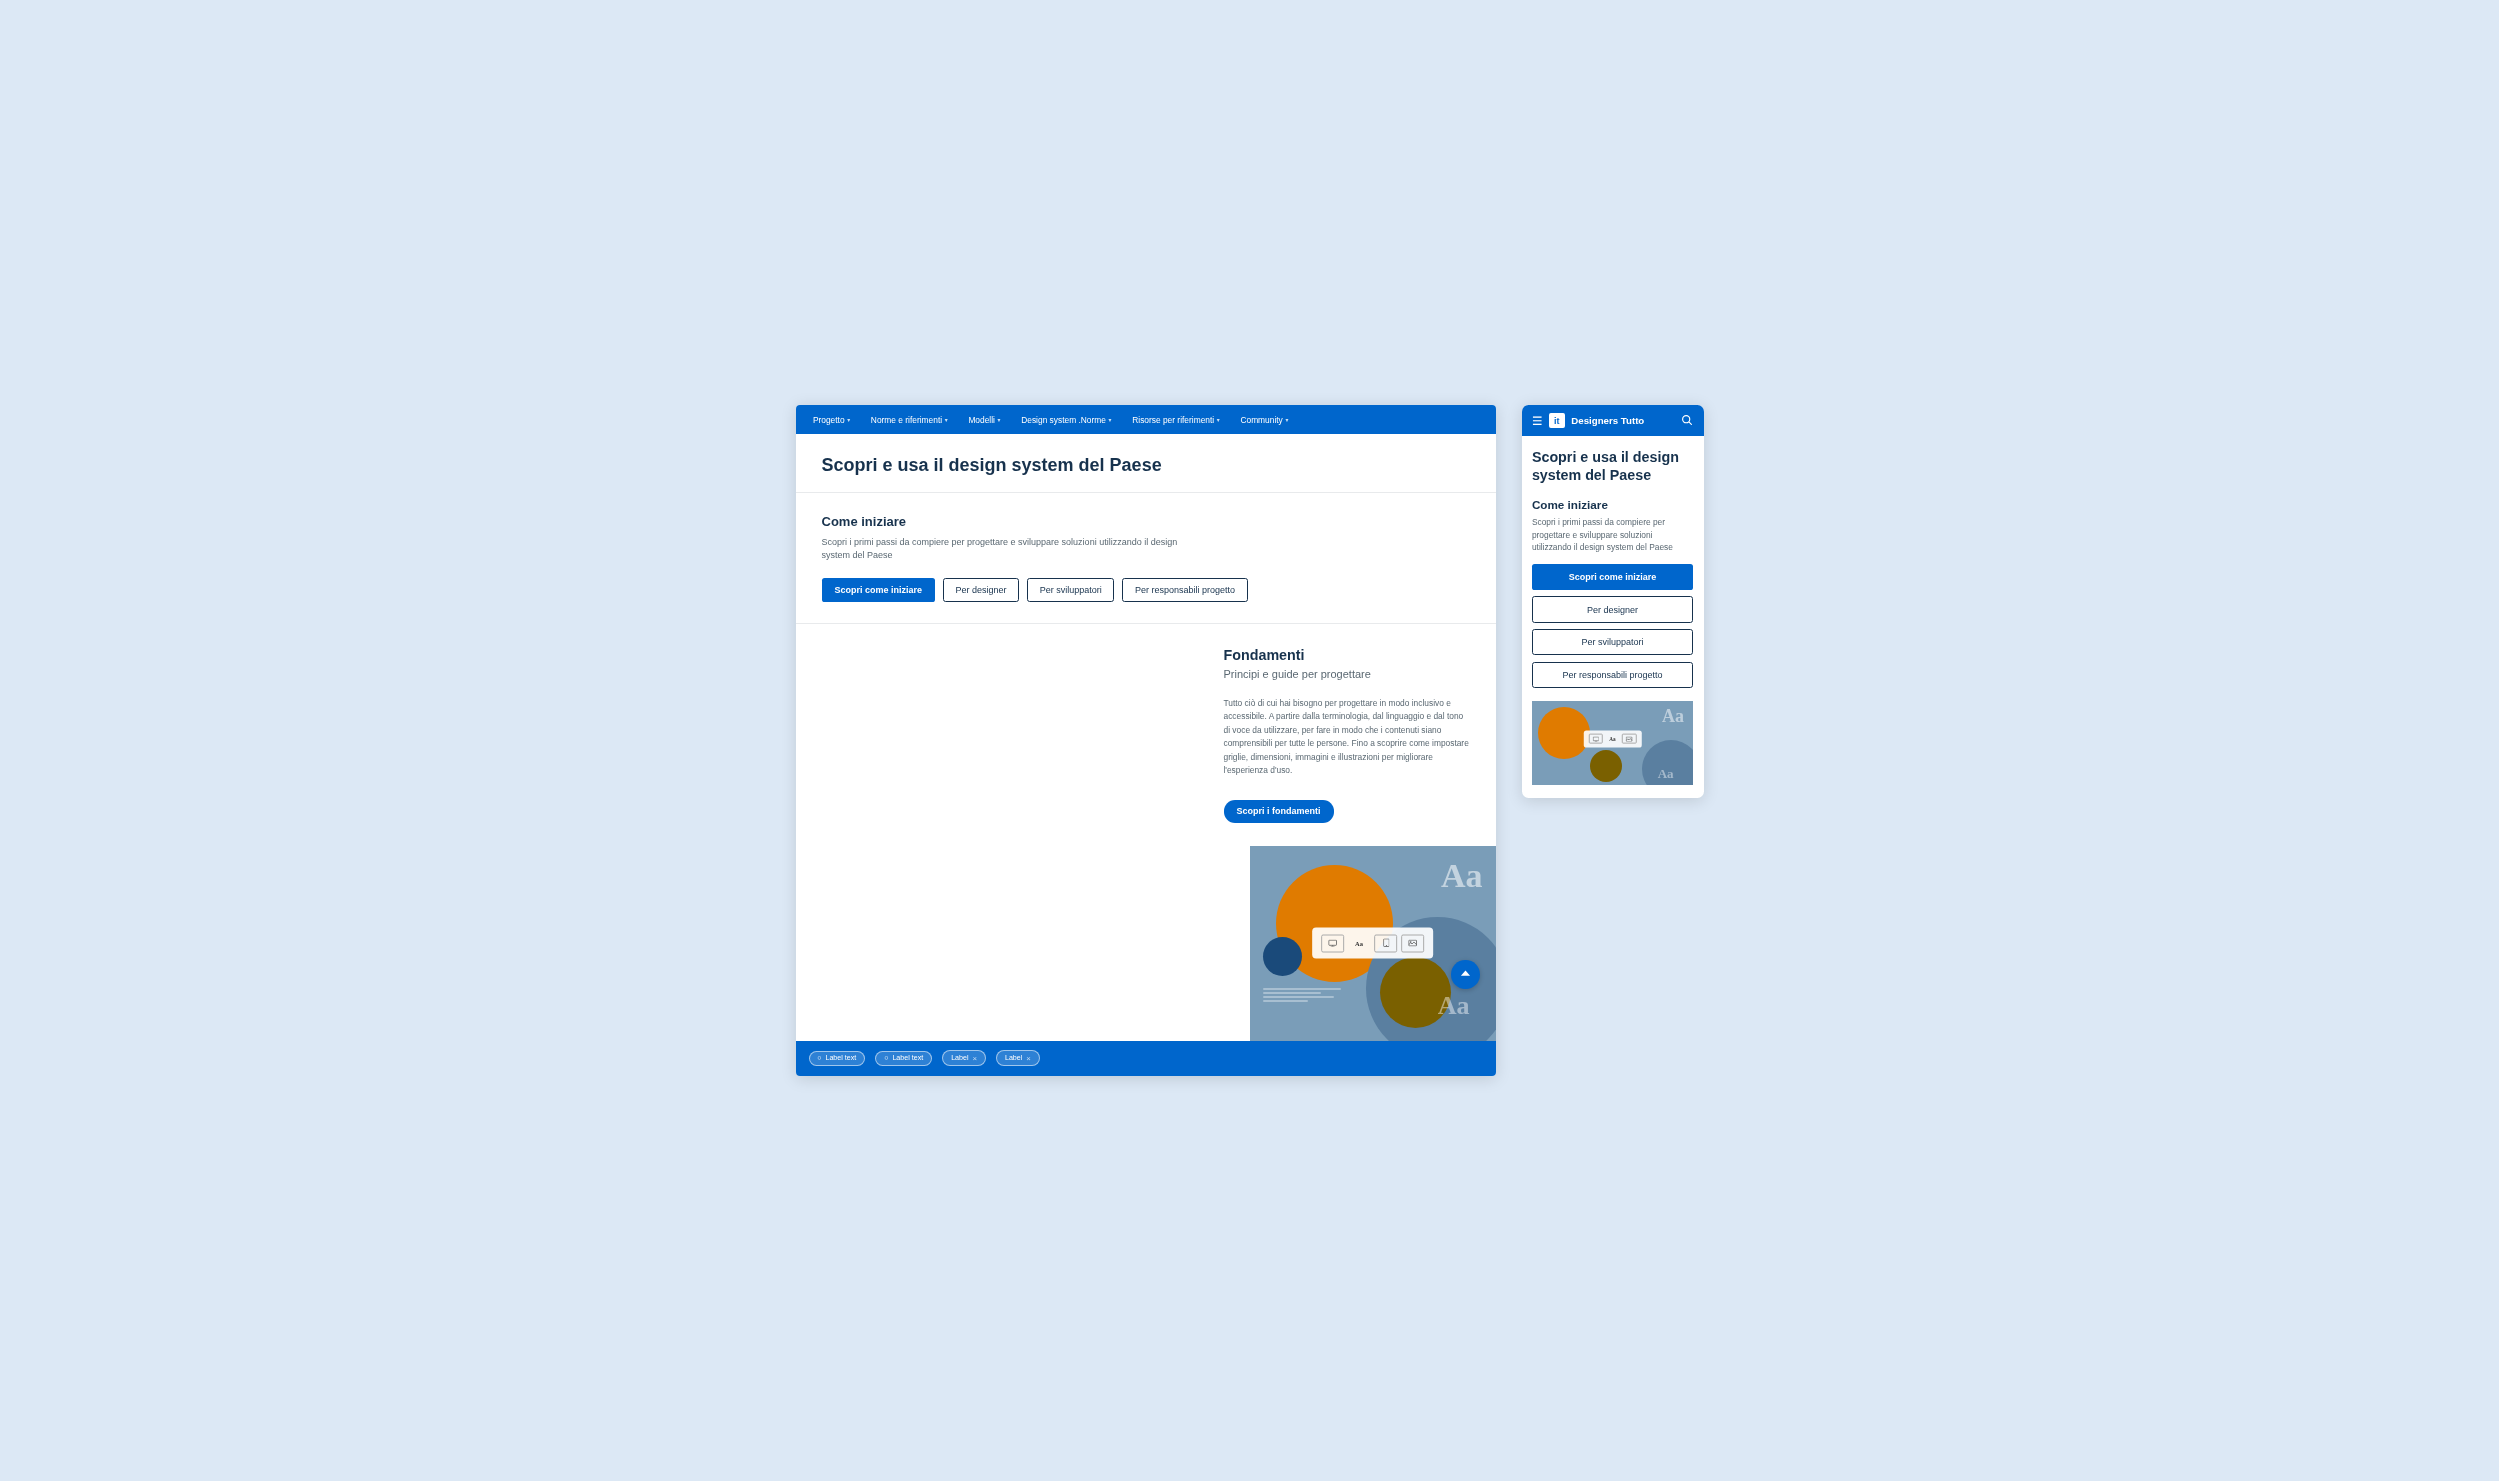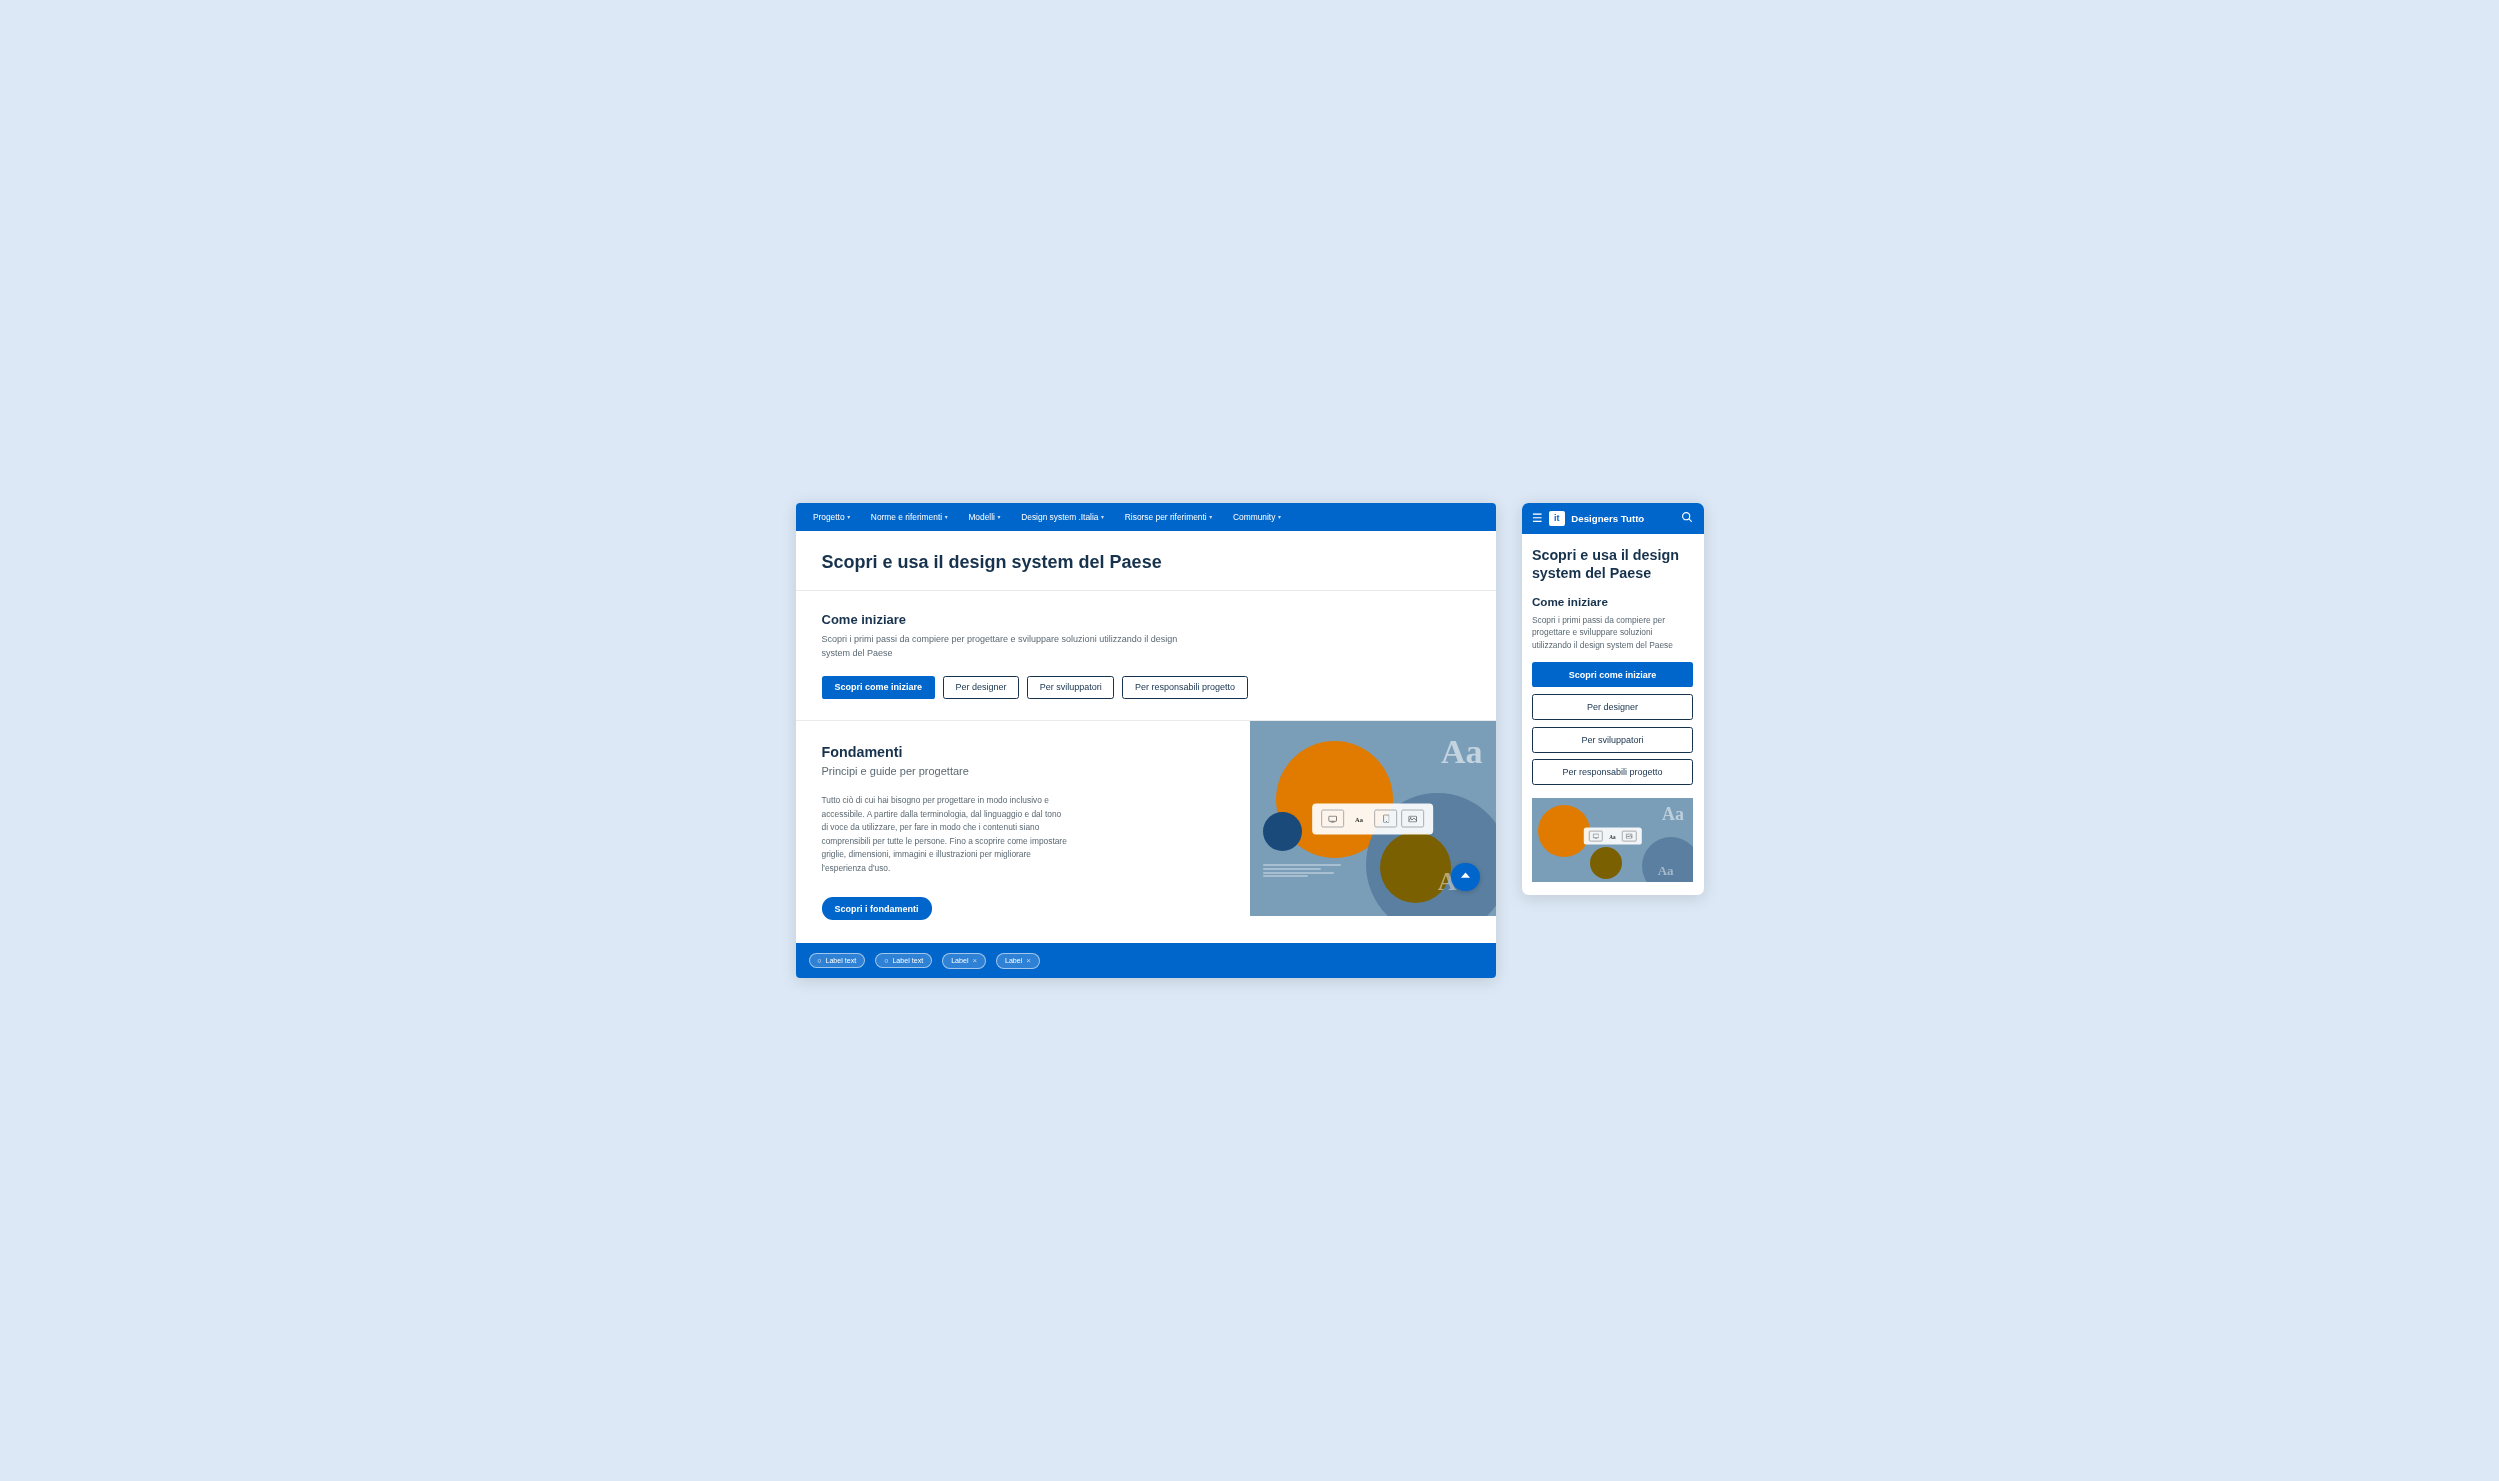--- a/index.html
+++ b/index.html
@@ -107,22 +107,23 @@
       border-radius: 2.6px;
       padding: 5.8px 11.7px;
       font-size: 9px;
       font-weight: 500;
       cursor: pointer;
     }
 
     
     .fondamenti-section {
       display: flex;
-      align-items: flex-start;
+      align-items: flex-end;
       min-height: 208px;
+      flex-direction: column;
     }
     .fondamenti-content {
       flex: 1;
       padding: 23px 26px;
       display: flex;
       flex-direction: column;
       justify-content: flex-start;
     }
     .fondamenti-title {
       font-size: 14.3px;
@@ -484,21 +485,21 @@
       </div>
       <div class="navbar-item">
         <span>Norme e riferimenti</span>
         <span class="navbar-chevron">▾</span>
       </div>
       <div class="navbar-item">
         <span>Modelli</span>
         <span class="navbar-chevron">▾</span>
       </div>
       <div class="navbar-item">
-        <span>Design system .Italia</span>
+        <span>Design system .Norme</span>
         <span class="navbar-chevron">▾</span>
       </div>
       <div class="navbar-item">
         <span>Risorse per riferimenti</span>
         <span class="navbar-chevron">▾</span>
       </div>
       <div class="navbar-item">
         <span>Community</span>
         <span class="navbar-chevron">▾</span>
       </div>

